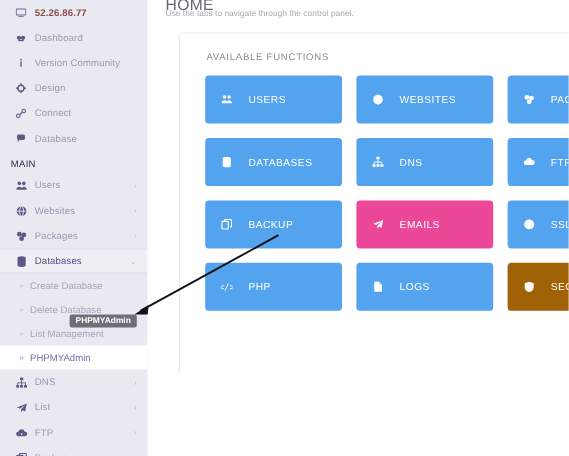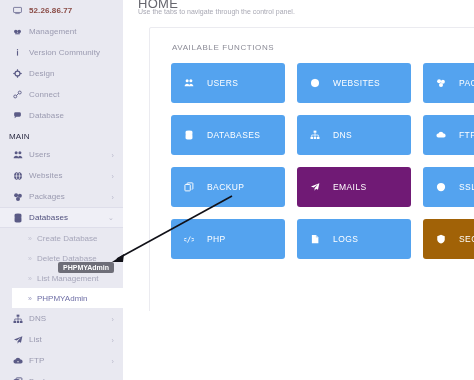--- a/index.html
+++ b/index.html
@@ -56,21 +56,20 @@
   }
   .side-row.active .lbl { color: #4f4f7d; }
   .sub-row {
     position: relative;
     display: flex; align-items: center;
     height: 20px;
     padding-left: 16px;
     font-size: 8px;
     color: #a6a6ba;
     white-space: nowrap;
-    margin-left: 12px;
   }
   .sub-row .dot {
     width: 7px; color: #c3c3d2; font-size: 7px;
   }
   .sub-row .lbl { margin-left: 2px; }
   .sub-row.selected {
     background: #ffffff;
     color: #6f6fa6;
   }
   .sub-row.selected .lbl { color: #6f6fa6; }
@@ -165,21 +164,21 @@
           <span class="lbl">52.26.86.77</span>
         </div>
         <div class="side-row">
           <span class="ico">
             <svg width="9" height="9" viewBox="0 0 16 16">
               <circle cx="5" cy="8" r="3.2" fill="currentColor"></circle>
               <circle cx="11" cy="8" r="3.2" fill="currentColor"></circle>
               <rect x="4" y="11" width="8" height="2" fill="currentColor"></rect>
             </svg>
           </span>
-          <span class="lbl">Management</span>
+          <span class="lbl">Dashboard</span>
         </div>
         <div class="side-row">
           <span class="ico">
             <svg width="9" height="9" viewBox="0 0 16 16">
               <rect x="7" y="5.5" width="2" height="8" fill="currentColor"></rect>
               <rect x="7" y="2" width="2" height="2.2" fill="currentColor"></rect>
             </svg>
           </span>
           <span class="lbl">Version Community</span>
         </div>
@@ -414,21 +413,21 @@
           </div>
           <div class="tile" style="background: rgb(84, 163, 239);">
             <span class="tico">
               <svg width="10" height="10" viewBox="0 0 16 16">
                 <rect x="1.5" y="4" width="8.5" height="10.2" rx="1" fill="none" stroke="currentColor" stroke-width="1.5"></rect>
                 <path d="M5 3.4V2.4a1 1 0 0 1 1-1h7.2a1 1 0 0 1 1 1v8.1a1 1 0 0 1-1 1h-1" fill="none" stroke="currentColor" stroke-width="1.5"></path>
               </svg>
             </span>
             <span class="tlbl">BACKUP</span>
           </div>
-          <div class="tile" style="background: #701a75;">
+          <div class="tile" style="background: #ec4899;">
             <span class="tico">
               <svg width="10" height="10" viewBox="0 0 16 16">
                 <path d="M15 2L1.5 7.2l4.3 1.6L13 3.6 7.3 9.8l.1 4 2.2-2.9 3.1 1.6z" fill="currentColor"></path>
               </svg>
             </span>
             <span class="tlbl">EMAILS</span>
           </div>
           <div class="tile" style="background: rgb(84, 163, 239);">
             <span class="tico">
               <svg width="10" height="10" viewBox="0 0 16 16">

